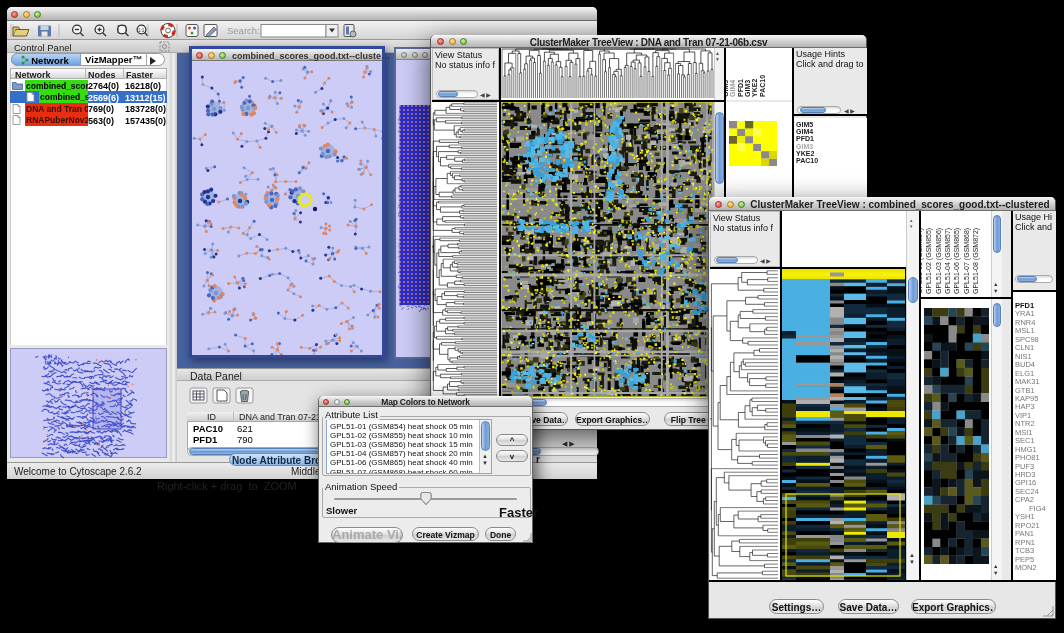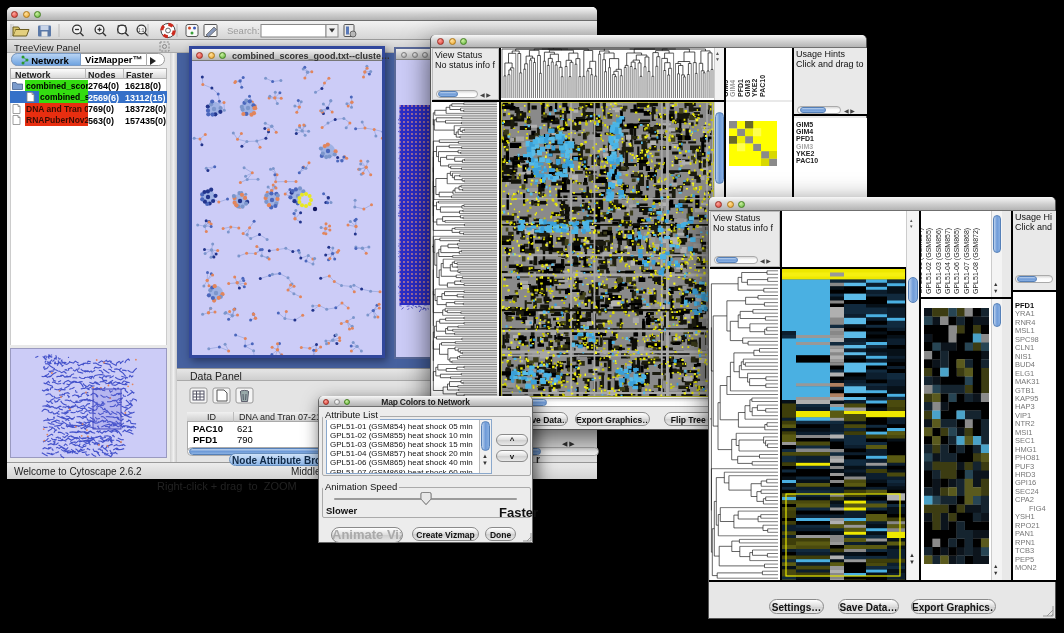--- a/index.html
+++ b/index.html
@@ -68,21 +68,21 @@
         <rect x="319" y="3.5" width="12" height="12.5" fill="#f0f0f0" stroke="#888"></rect>
         <path d="M322 7.5 L328 7.5 L325 11.5 z" fill="#333"></path>
       </g>
 <g>
         <rect x="337" y="3.5" width="10" height="12" rx="1" fill="#e8e8e8" stroke="#555"></rect>
         <rect x="339" y="5.5" width="3" height="8" fill="#5878b8"></rect>
         <circle cx="346" cy="13" r="3" fill="#b8b8b8" stroke="#444" stroke-width="0.7"></circle>
       </g>
 </svg>
     <div style="position:absolute;left:0;top:33px;width:590px;height:13px;background:linear-gradient(#e2e2e2,#cacaca);border-bottom:1px solid #aaa"></div>
-    <div style="position:absolute;left:7px;top:35px;font-size:9.5px;color:#222">TreeView Panel</div>
+    <div style="position:absolute;left:7px;top:35px;font-size:9.5px;color:#222">Control Panel</div>
     <svg width="11" height="11" style="position:absolute;left:152px;top:34px">
       <rect x="1" y="1" width="9" height="9" fill="none" stroke="#888" stroke-dasharray="2 1.4"></rect>
       <circle cx="5.5" cy="5.5" r="2" fill="none" stroke="#888"></circle>
     </svg>
     <div style="position:absolute;left:170px;top:46px;width:420px;height:409px;background:#46619f"></div>
     <div style="position:absolute;left:0;top:46px;width:163px;height:409px;background:#e9e9e9"></div>
     <div style="position:absolute;left:163px;top:46px;width:7px;height:409px;background:linear-gradient(90deg,#d0d0d0,#f0f0f0,#c8c8c8)"></div>
     <div style="position:absolute;left:4px;top:46px;width:154px;height:13px;background:#fff;border:1px solid #9a9a9a;border-radius:7px"></div>
     <div style="position:absolute;left:4px;top:46px;width:70px;height:13px;background:linear-gradient(#b8d4f4,#6fa3e0);border:1px solid #7a9cc8;border-radius:7px 0 0 7px;font-size:9.5px;font-weight:bold;text-align:center;line-height:13px;padding-left:8px">Network</div>
     <svg width="8" height="10" style="position:absolute;left:14px;top:48px">
@@ -724,20 +724,21 @@
           <circle cx="123" cy="148" r="2.2" fill="#10165e"></circle>
         </svg>
       </div>
     </div>
   </div>
 <div class="win" style="left:430px;top:35px;width:437px;height:395px;background:#e9e9e9;border-radius:5px 5px 0 0;border:1px solid #555;border-top:none">
     <div class="tbar" style="height:13px"></div>
     <div style="position:absolute;left:6.0px;top:3px;width:7px;height:7px;border-radius:50%;background:radial-gradient(circle at 35% 30%,#ffa79e,#d93a30);border:0.5px solid #9d2e24;box-sizing:border-box"></div>
     <div style="position:absolute;left:17.5px;top:3px;width:7px;height:7px;border-radius:50%;background:radial-gradient(circle at 35% 30%,#ffe2a0,#eba428);border:0.5px solid #ad7718;box-sizing:border-box"></div>
     <div style="position:absolute;left:29.0px;top:3px;width:7px;height:7px;border-radius:50%;background:radial-gradient(circle at 35% 30%,#cdf0a2,#5fb53a);border:0.5px solid #44801f;box-sizing:border-box"></div>
+    <div class="ttext" style="top:1.5px;font-size:10px;letter-spacing:-0.3px">ClusterMaker TreeView : DNA and Tran 07-21-06b.csv</div>
     <div class="gpane" style="left:1px;top:13px;width:67px;height:52px;border:1px solid #bbb">
       <div style="position:absolute;left:2px;top:1px;font-size:9px;color:#111">View Status</div>
       <div style="position:absolute;left:2px;top:11px;font-size:9px;color:#111;white-space:nowrap">No status info f</div>
       <div style="position:absolute;left:3px;top:41px;width:42px;height:8px;background:linear-gradient(#d8d8d8,#fbfbfb 45%,#fff);border:1px solid #aaa;border-radius:4.0px;box-sizing:border-box"></div>
       <div style="position:absolute;left:5px;top:42px;width:20px;height:6px;background:linear-gradient(#bcd2ee,#6f9bd8 50%,#89b0e2);border:1px solid #5580b8;border-radius:3.0px;box-sizing:border-box"></div>
       <div style="position:absolute;left:47px;top:42px;font-size:6px;color:#444">◀ ▶</div>
     </div>
     <div class="pane" style="left:70px;top:13px;width:213px;height:52px">
       <svg width="213" height="52" style="position:absolute;left:0;top:0">
         <path stroke="#6e6e6e" stroke-width="0.9" fill="none" d="M182.4 50.0L182.4 28.9M184.4 50.0L184.4 28.9M180.5 50.0L180.5 26.9M60.2 50.0L60.2 28.7M62.1 50.0L62.1 28.7M77.9 50.0L77.9 28.6M79.9 50.0L79.9 28.6M113.4 50.0L113.4 28.6M115.4 50.0L115.4 28.6M68.0 50.0L68.0 28.6M70.0 50.0L70.0 28.6M139.0 50.0L139.0 28.3M141.0 50.0L141.0 28.3M81.8 50.0L81.8 28.3M83.8 50.0L83.8 28.3M150.9 50.0L150.9 28.3M152.8 50.0L152.8 28.3M93.7 50.0L93.7 28.1M95.7 50.0L95.7 28.1M3.0 50.0L3.0 27.9M4.9 50.0L4.9 27.9M119.3 50.0L119.3 27.7M121.3 50.0L121.3 27.7M166.7 50.0L166.7 27.0M168.6 50.0L168.6 27.0M89.7 50.0L89.7 26.7M91.7 50.0L91.7 26.7M6.9 50.0L6.9 26.7M8.9 50.0L8.9 26.7M111.4 50.0L111.4 26.6M186.4 50.0L186.4 26.5M188.3 50.0L188.3 26.5M176.5 50.0L176.5 25.8M178.5 50.0L178.5 25.8M194.3 50.0L194.3 25.4M196.2 50.0L196.2 25.4M38.5 50.0L38.5 25.3M40.4 50.0L40.4 25.3M18.7 50.0L18.7 24.9M20.7 50.0L20.7 24.9M202.2 50.0L202.2 24.8M204.1 50.0L204.1 24.8M200.2 50.0L200.2 22.8M103.5 50.0L103.5 23.7M105.5 50.0L105.5 23.7M146.9 50.0L146.9 23.4M148.9 50.0L148.9 23.4M117.3 50.0L117.3 23.3M206.1 50.0L206.1 23.0M208.1 50.0L208.1 23.0M85.8 50.0L85.8 22.9M87.8 50.0L87.8 22.9M162.7 50.0L162.7 22.5M164.7 50.0L164.7 22.5M10.8 50.0L10.8 21.9M210.0 50.0L210.0 21.4M212.0 50.0L212.0 21.4M22.7 50.0L22.7 21.2M24.7 50.0L24.7 21.2M12.8 50.0L12.8 19.9M133.1 50.0L133.1 20.7M135.1 50.0L135.1 20.7M170.6 50.0L170.6 20.3M107.5 50.0L107.5 19.7M109.5 50.0L109.5 19.7M123.3 50.0L123.3 19.5M125.2 50.0L125.2 19.5M58.2 50.0L58.2 19.3M143.0 50.0L143.0 18.8M145.0 50.0L145.0 18.8M64.1 50.0L64.1 18.5M66.1 50.0L66.1 18.5M129.2 50.0L129.2 18.5M131.2 50.0L131.2 18.5M154.8 50.0L154.8 18.3M156.8 50.0L156.8 18.3M127.2 50.0L127.2 17.4M46.3 50.0L46.3 17.4M48.3 50.0L48.3 17.4M54.2 50.0L54.2 17.0M56.2 50.0L56.2 17.0M174.5 50.0L174.5 15.5M74.0 50.0L74.0 16.2M75.9 50.0L75.9 16.2M26.6 50.0L26.6 15.8M190.3 50.0L190.3 15.5M198.2 50.0L198.2 15.3M137.1 50.0L137.1 14.9M192.3 50.0L192.3 14.6M32.5 50.0L32.5 14.5M34.5 50.0L34.5 14.5M72.0 50.0L72.0 14.3M50.3 50.0L50.3 14.0M52.3 50.0L52.3 14.0M42.4 50.0L42.4 13.2M44.4 50.0L44.4 13.2M28.6 50.0L28.6 12.1M30.6 50.0L30.6 12.1M101.6 50.0L101.6 11.7M160.7 50.0L160.7 10.4M158.8 50.0L158.8 8.7M36.5 50.0L36.5 7.5M97.6 50.0L97.6 6.2M99.6 50.0L99.6 6.2M16.8 50.0L16.8 5.5M14.8 50.0L14.8 5.3M172.6 50.0L172.6 5.1M1.0 50.0L1.0 1.0"></path>
@@ -823,20 +824,21 @@
     <div class="btn" style="left:25px;top:377px;width:55px;height:14px;font-size:8.5px;line-height:14px">Settings…</div>
     <div class="btn" style="left:89px;top:377px;width:48px;height:14px;font-size:8.5px;line-height:14px">Save Data…</div>
     <div class="btn" style="left:144px;top:377px;width:75px;height:14px;font-size:8.5px;line-height:14px">Export Graphics…</div>
     <div class="btn" style="left:233px;top:377px;width:77px;height:14px;font-size:8.5px;line-height:14px">Flip Tree Nodes</div>
   </div>
 <div class="win" style="left:708px;top:197px;width:348px;height:422px;background:#e9e9e9;border-radius:5px 5px 0 0;border:1px solid #555;border-top:none">
     <div class="tbar" style="height:14px"></div>
     <div style="position:absolute;left:6.0px;top:3.5px;width:7px;height:7px;border-radius:50%;background:radial-gradient(circle at 35% 30%,#ffa79e,#d93a30);border:0.5px solid #9d2e24;box-sizing:border-box"></div>
     <div style="position:absolute;left:17.5px;top:3.5px;width:7px;height:7px;border-radius:50%;background:radial-gradient(circle at 35% 30%,#ffe2a0,#eba428);border:0.5px solid #ad7718;box-sizing:border-box"></div>
     <div style="position:absolute;left:29.0px;top:3.5px;width:7px;height:7px;border-radius:50%;background:radial-gradient(circle at 35% 30%,#cdf0a2,#5fb53a);border:0.5px solid #44801f;box-sizing:border-box"></div>
+    <div class="ttext" style="top:2px;font-size:10px;left:40px;width:calc(100% - 44px)">ClusterMaker TreeView : combined_scores_good.txt--clustered</div>
     <div class="gpane" style="left:1px;top:14px;width:70px;height:56px;border:1px solid #bbb">
       <div style="position:absolute;left:2px;top:1px;font-size:9px;color:#111">View Status</div>
       <div style="position:absolute;left:2px;top:11px;font-size:9px;color:#111;white-space:nowrap">No status info f</div>
       <div style="position:absolute;left:3px;top:44px;width:44px;height:8px;background:linear-gradient(#d8d8d8,#fbfbfb 45%,#fff);border:1px solid #aaa;border-radius:4.0px;box-sizing:border-box"></div>
       <div style="position:absolute;left:5px;top:45px;width:22px;height:6px;background:linear-gradient(#bcd2ee,#6f9bd8 50%,#89b0e2);border:1px solid #5580b8;border-radius:3.0px;box-sizing:border-box"></div>
       <div style="position:absolute;left:49px;top:45px;font-size:6px;color:#444">◀ ▶</div>
     </div>
     <div class="blackline" style="left:71px;top:14px;width:2px;height:369px"></div>
     <div class="pane" style="left:73px;top:14px;width:124px;height:56px"></div>
     <div class="blackline" style="left:1px;top:70px;width:196px;height:2px"></div>

